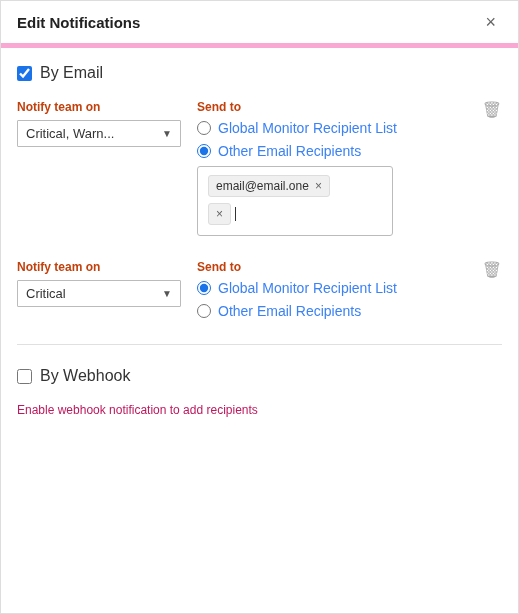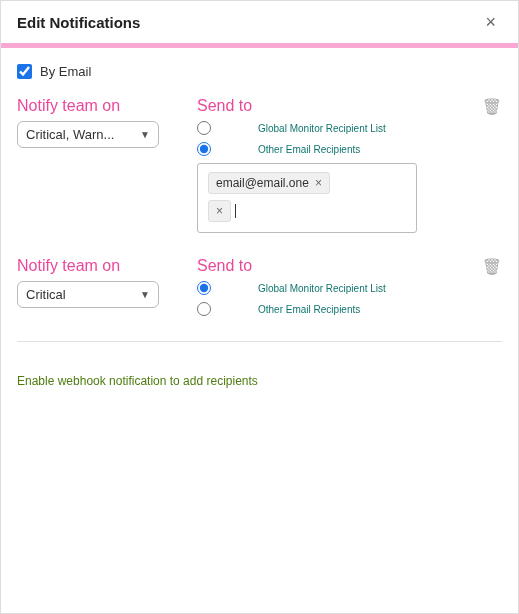--- a/index.html
+++ b/index.html
@@ -47,56 +47,56 @@
       gap: 8px;
       margin-bottom: 18px;
     }
     .checkbox-row input[type="checkbox"] {
       width: 15px;
       height: 15px;
       accent-color: #1a73e8;
       cursor: pointer;
     }
     .checkbox-label {
-      font-size: 13px;
+      font-size: 16px;
       font-weight: 500;
       color: #333;
     }
     
     .section-block {
       display: flex;
       flex-direction: row;
       align-items: flex-start;
       gap: 0;
       margin-bottom: 8px;
       position: relative;
     }
     .left-col {
       width: 180px;
       flex-shrink: 0;
     }
     .right-col {
       flex: 1;
     }
     .section-label {
-      font-size: 16px;
-      color: #ec4899;
+      font-size: 12px;
+      color: #c2410c;
       margin-bottom: 6px;
-      font-weight: 400;
+      font-weight: 700;
     }
     
     .styled-select {
       display: flex;
       align-items: center;
       border: 1px solid #bbb;
-      border-radius: 6px;
+      border-radius: 1px;
       padding: 5px 8px;
       background: #fff;
       cursor: pointer;
-      width: 142px;
+      width: 164px;
       justify-content: space-between;
       font-size: 13px;
       color: #333;
     }
     .styled-select .chevron {
       font-size: 10px;
       color: #555;
       margin-left: 4px;
     }
     
@@ -107,36 +107,35 @@
       margin-bottom: 7px;
       cursor: pointer;
     }
     .radio-option input[type="radio"] {
       accent-color: #1a73e8;
       width: 14px;
       height: 14px;
       cursor: pointer;
     }
     .radio-label {
-      font-size: 10px;
-      color: #0f766e;
-      margin-left: 40px;
+      font-size: 14px;
+      color: #3b82f6;
     }
     
     .email-tags-box {
       border: 1px solid #bbb;
       border-radius: 3px;
       padding: 8px 10px;
       margin-top: 6px;
       min-height: 70px;
       background: #fff;
       display: flex;
       flex-direction: column;
       gap: 6px;
-      width: 220px;
+      width: 196px;
     }
     .email-tag {
       display: inline-flex;
       align-items: center;
       background: #f0f0f0;
       border: 1px solid #ddd;
       border-radius: 3px;
       padding: 3px 7px;
       font-size: 12px;
       color: #333;
@@ -178,21 +177,21 @@
       border: none;
       border-top: 1px solid #e0e0e0;
       margin: 18px 0;
     }
     
     .webhook-section {
       padding-top: 4px;
     }
     .webhook-hint {
       font-size: 12px;
-      color: #4d7c0f;
+      color: #be185d;
       margin-top: 10px;
     }
   </style>
 </head>
 <body>
 
 <div class="modal">
 
   <div class="modal-header">
     <span class="modal-title">Edit Notifications</span>
@@ -259,17 +258,21 @@
           <input type="radio" name="send_to_2" style="">
           <span class="radio-label">Other Email Recipients</span>
         </div>
       </div>
       <span class="trash-icon">🗑</span>
     </div>
 
     <hr class="divider">
 
     <div class="webhook-section">
+      <div class="checkbox-row">
+        <input type="checkbox" style="">
+        <span class="checkbox-label">By Webhook</span>
+      </div>
       <div class="webhook-hint">Enable webhook notification to add recipients</div>
     </div>
 
   </div>
 </div>
 
 </body></html>

